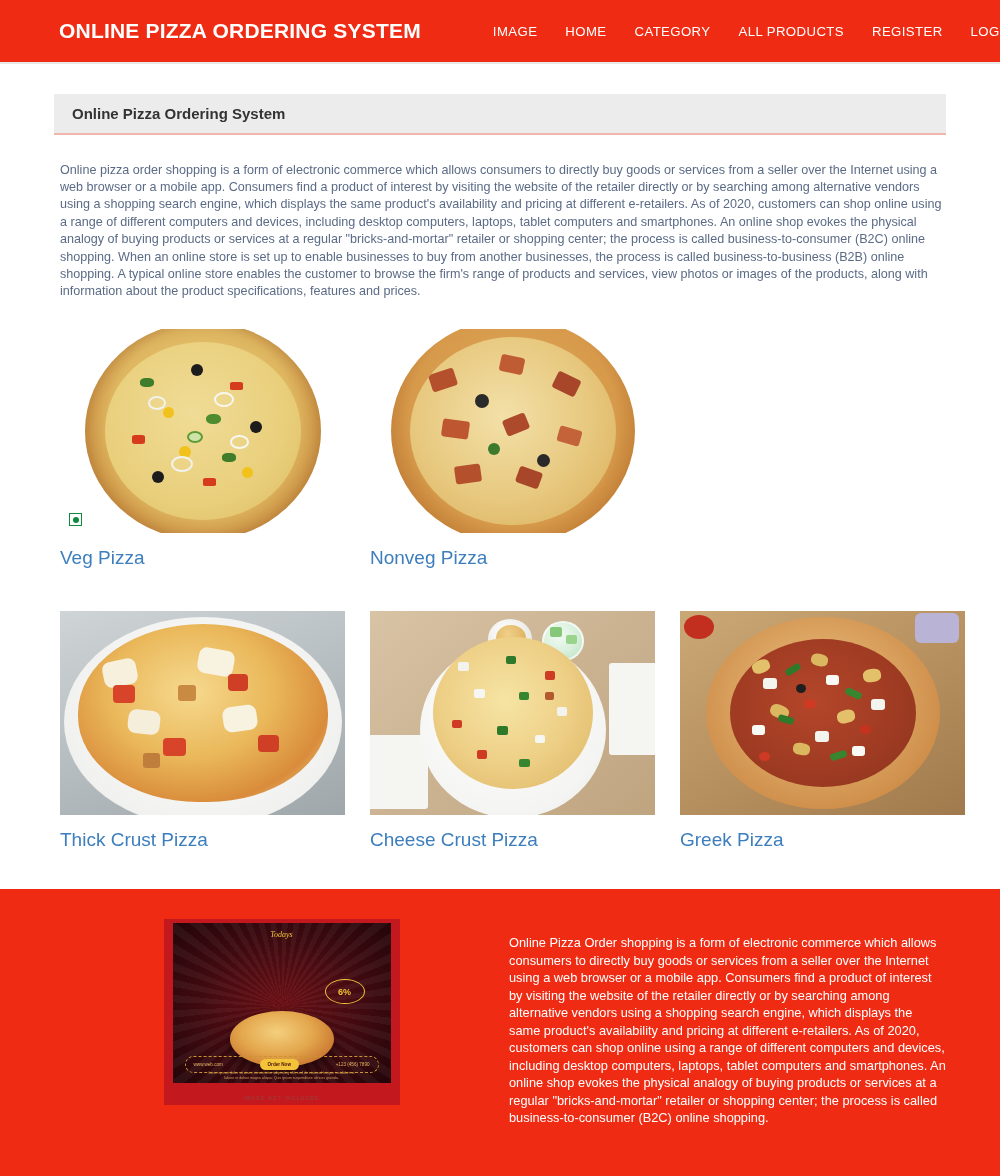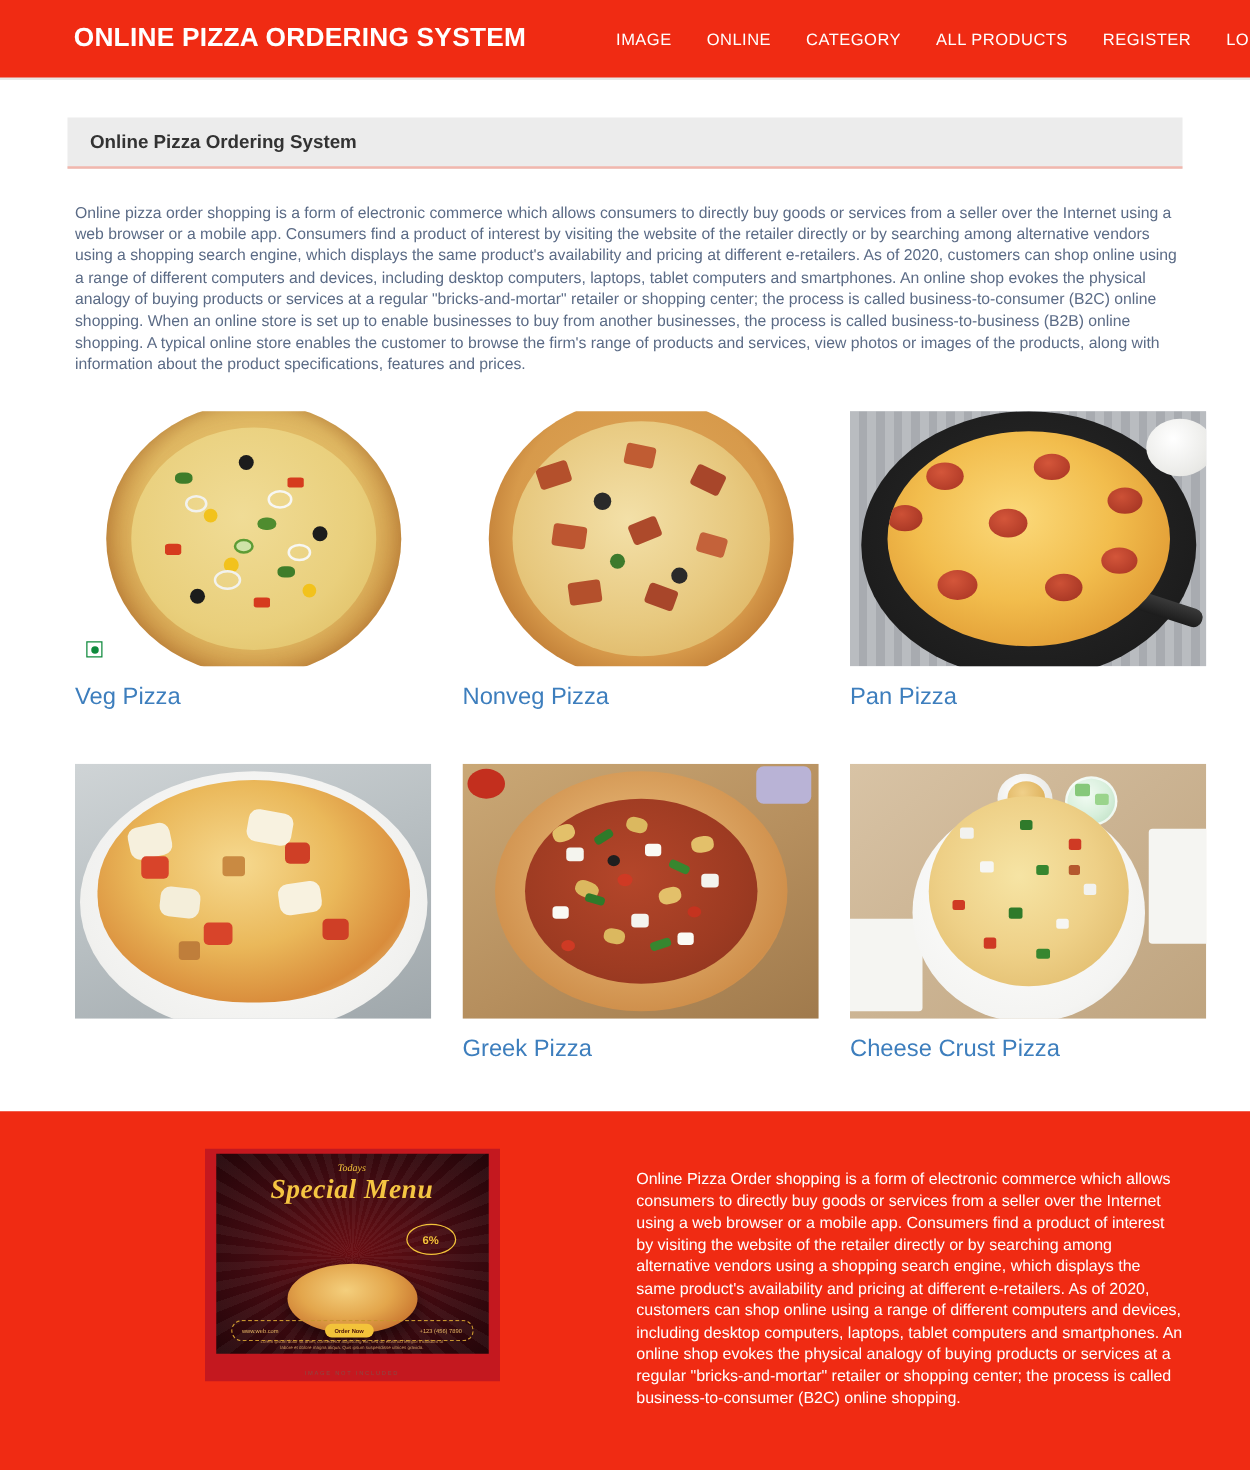--- a/index.html
+++ b/index.html
@@ -267,21 +267,21 @@
     color: #ffffff; font-size: 12.8px; line-height: 17.5px;
   }
 </style>
 </head>
 <body>
 
 <div class="navbar">
   <div class="brand">ONLINE PIZZA ORDERING SYSTEM</div>
   <nav class="nav-links">
     <a class="nav-link">IMAGE</a>
-    <a class="nav-link">ONLINE</a>
+    <a class="nav-link">HOME</a>
     <a class="nav-link">CATEGORY</a>
     <a class="nav-link">ALL PRODUCTS</a>
     <a class="nav-link">REGISTER</a>
     <a class="nav-link">LOGIN</a>
 
   </nav>
 </div>
 
 <div class="content">
   <div class="container">
@@ -341,39 +341,20 @@
               <span class="topping" style="left:52%;top:70%;width:24px;height:17px;background:#a8462a;border-radius:3px;transform:rotate(20deg)"></span>
               <span class="topping" style="left:32%;top:30%;width:14px;height:14px;background:#2a2a2a;border-radius:50%"></span>
               <span class="topping" style="left:62%;top:62%;width:13px;height:13px;background:#2a2a2a;border-radius:50%"></span>
               <span class="topping" style="left:38%;top:56%;width:12px;height:12px;background:#3d7a2c;border-radius:50%"></span>
             </div>
           </div>
         </div>
         <a class="card-label">Nonveg Pizza</a>
       </div>
 
-      <div class="card">
-        <div class="thumb">
-          <div class="pz pan-bg"></div>
-          <div class="disc pan-skillet"></div>
-          <div class="pan-handle"></div>
-          <div class="disc pan-cheese">
-            <span class="topping" style="left:14%;top:14%;width:30px;height:22px;background:radial-gradient(ellipse at 40% 35%,#d4563a,#a73322);"></span>
-            <span class="topping" style="left:52%;top:10%;width:29px;height:21px;background:radial-gradient(ellipse at 40% 35%,#d4563a,#a73322);"></span>
-            <span class="topping" style="left:78%;top:26%;width:28px;height:21px;background:radial-gradient(ellipse at 40% 35%,#cd5136,#9e3020);"></span>
-            <span class="topping" style="left:36%;top:36%;width:31px;height:23px;background:radial-gradient(ellipse at 40% 35%,#d4563a,#a73322);"></span>
-            <span class="topping" style="left:0%;top:34%;width:28px;height:21px;background:radial-gradient(ellipse at 40% 35%,#cd5136,#9e3020);"></span>
-            <span class="topping" style="left:76%;top:54%;width:29px;height:21px;background:radial-gradient(ellipse at 40% 35%,#d4563a,#a73322);"></span>
-            <span class="topping" style="left:18%;top:64%;width:32px;height:24px;background:radial-gradient(ellipse at 40% 35%,#d4563a,#a73322);"></span>
-            <span class="topping" style="left:56%;top:66%;width:30px;height:22px;background:radial-gradient(ellipse at 40% 35%,#cd5136,#9e3020);"></span>
-          </div>
-          <div class="bowl" style="right:-6px;top:6px;width:54px;height:46px;"></div>
-        </div>
-        <a class="card-label">Pan Pizza</a>
-      </div>
     </div>
 
     <div class="grid row2">
 
       <div class="card">
         <div class="thumb">
           <div class="pz tc-bg"></div>
           <div class="disc tc-plate"></div>
           <div class="disc tc-pizza">
             <span class="topping" style="left:10%;top:20%;width:34px;height:26px;background:#f6f0dd;border-radius:8px;transform:rotate(-12deg)"></span>
@@ -381,20 +362,50 @@
             <span class="topping" style="left:20%;top:48%;width:32px;height:24px;background:#f4eeda;border-radius:8px;transform:rotate(6deg)"></span>
             <span class="topping" style="left:58%;top:46%;width:34px;height:25px;background:#f8f2e0;border-radius:8px;transform:rotate(-8deg)"></span>
             <span class="topping" style="left:14%;top:34%;width:22px;height:18px;background:#d8442a;border-radius:4px"></span>
             <span class="topping" style="left:60%;top:28%;width:20px;height:17px;background:#cf3f26;border-radius:4px"></span>
             <span class="topping" style="left:34%;top:64%;width:23px;height:18px;background:#d8442a;border-radius:4px"></span>
             <span class="topping" style="left:72%;top:62%;width:21px;height:17px;background:#cf3f26;border-radius:4px"></span>
             <span class="topping" style="left:40%;top:34%;width:18px;height:16px;background:#c98a42;border-radius:3px"></span>
             <span class="topping" style="left:26%;top:72%;width:17px;height:15px;background:#bf7e3b;border-radius:3px"></span>
           </div>
         </div>
+        <a class="card-label">Thick Crust Pizza</a>
+      </div>
+
+      <div class="card">
+        <div class="thumb">
+          <div class="pz cc-bg"></div>
+          <div class="tray" style="left:-4px;bottom:6px;width:62px;height:74px;"></div>
+          <div class="tray" style="right:-6px;top:52px;width:52px;height:92px;"></div>
+          <div class="bowl" style="left:118px;top:8px;width:44px;height:40px;"></div>
+          <span class="topping" style="left:126px;top:14px;width:30px;height:26px;background:radial-gradient(circle at 40% 35%,#f0d08a,#d9a94f);border-radius:50%"></span>
+          <div class="glass" style="left:172px;top:10px;width:42px;height:40px;"></div>
+          <span class="topping" style="left:180px;top:16px;width:12px;height:10px;background:#86c87a;border-radius:2px"></span>
+          <span class="topping" style="left:196px;top:24px;width:11px;height:9px;background:#9ad48c;border-radius:2px"></span>
+          <div class="disc cc-plate"></div>
+          <div class="disc cc-pizza">
+            <span class="topping" style="left:16%;top:16%;width:11px;height:9px;background:#f2f2ef;border-radius:2px"></span>
+            <span class="topping" style="left:46%;top:12%;width:10px;height:8px;background:#2f7a2a;border-radius:2px"></span>
+            <span class="topping" style="left:70%;top:22%;width:10px;height:9px;background:#cf3a24;border-radius:2px"></span>
+            <span class="topping" style="left:26%;top:34%;width:11px;height:9px;background:#f6f6f3;border-radius:2px"></span>
+            <span class="topping" style="left:54%;top:36%;width:10px;height:8px;background:#37862f;border-radius:2px"></span>
+            <span class="topping" style="left:78%;top:46%;width:10px;height:9px;background:#f2f2ef;border-radius:2px"></span>
+            <span class="topping" style="left:12%;top:54%;width:10px;height:8px;background:#cf3a24;border-radius:2px"></span>
+            <span class="topping" style="left:40%;top:58%;width:11px;height:9px;background:#2f7a2a;border-radius:2px"></span>
+            <span class="topping" style="left:64%;top:64%;width:10px;height:8px;background:#f6f6f3;border-radius:2px"></span>
+            <span class="topping" style="left:28%;top:74%;width:10px;height:9px;background:#cf3a24;border-radius:2px"></span>
+            <span class="topping" style="left:54%;top:80%;width:11px;height:8px;background:#37862f;border-radius:2px"></span>
+            <span class="topping" style="left:70%;top:36%;width:9px;height:8px;background:#b4582e;border-radius:2px"></span>
+          </div>
+        </div>
+        <a class="card-label">Cheese Crust Pizza</a>
       </div>
 
       <div class="card">
         <div class="thumb">
           <div class="pz gk-bg"></div>
           <span class="topping" style="left:4px;top:4px;width:30px;height:24px;background:#c32f1e;border-radius:50%"></span>
           <span class="topping" style="right:6px;top:2px;width:44px;height:30px;background:#b9b3d6;border-radius:6px"></span>
           <div class="disc gk-pizza">
             <div class="disc gk-sauce">
               <span class="topping" style="left:12%;top:14%;width:18px;height:13px;background:#e3c06a;border-radius:40%;transform:rotate(-20deg)"></span>
@@ -415,61 +426,31 @@
               <span class="topping" style="left:54%;top:76%;width:17px;height:7px;background:#37862f;border-radius:3px;transform:rotate(-18deg)"></span>
               <span class="topping" style="left:40%;top:40%;width:12px;height:10px;background:#cf3a24;border-radius:50%"></span>
               <span class="topping" style="left:70%;top:58%;width:11px;height:9px;background:#c5331f;border-radius:50%"></span>
               <span class="topping" style="left:16%;top:76%;width:11px;height:9px;background:#cf3a24;border-radius:50%"></span>
               <span class="topping" style="left:36%;top:30%;width:10px;height:9px;background:#1f1f1f;border-radius:50%"></span>
             </div>
           </div>
         </div>
         <a class="card-label">Greek Pizza</a>
       </div>
-
-      <div class="card">
-        <div class="thumb">
-          <div class="pz cc-bg"></div>
-          <div class="tray" style="left:-4px;bottom:6px;width:62px;height:74px;"></div>
-          <div class="tray" style="right:-6px;top:52px;width:52px;height:92px;"></div>
-          <div class="bowl" style="left:118px;top:8px;width:44px;height:40px;"></div>
-          <span class="topping" style="left:126px;top:14px;width:30px;height:26px;background:radial-gradient(circle at 40% 35%,#f0d08a,#d9a94f);border-radius:50%"></span>
-          <div class="glass" style="left:172px;top:10px;width:42px;height:40px;"></div>
-          <span class="topping" style="left:180px;top:16px;width:12px;height:10px;background:#86c87a;border-radius:2px"></span>
-          <span class="topping" style="left:196px;top:24px;width:11px;height:9px;background:#9ad48c;border-radius:2px"></span>
-          <div class="disc cc-plate"></div>
-          <div class="disc cc-pizza">
-            <span class="topping" style="left:16%;top:16%;width:11px;height:9px;background:#f2f2ef;border-radius:2px"></span>
-            <span class="topping" style="left:46%;top:12%;width:10px;height:8px;background:#2f7a2a;border-radius:2px"></span>
-            <span class="topping" style="left:70%;top:22%;width:10px;height:9px;background:#cf3a24;border-radius:2px"></span>
-            <span class="topping" style="left:26%;top:34%;width:11px;height:9px;background:#f6f6f3;border-radius:2px"></span>
-            <span class="topping" style="left:54%;top:36%;width:10px;height:8px;background:#37862f;border-radius:2px"></span>
-            <span class="topping" style="left:78%;top:46%;width:10px;height:9px;background:#f2f2ef;border-radius:2px"></span>
-            <span class="topping" style="left:12%;top:54%;width:10px;height:8px;background:#cf3a24;border-radius:2px"></span>
-            <span class="topping" style="left:40%;top:58%;width:11px;height:9px;background:#2f7a2a;border-radius:2px"></span>
-            <span class="topping" style="left:64%;top:64%;width:10px;height:8px;background:#f6f6f3;border-radius:2px"></span>
-            <span class="topping" style="left:28%;top:74%;width:10px;height:9px;background:#cf3a24;border-radius:2px"></span>
-            <span class="topping" style="left:54%;top:80%;width:11px;height:8px;background:#37862f;border-radius:2px"></span>
-            <span class="topping" style="left:70%;top:36%;width:9px;height:8px;background:#b4582e;border-radius:2px"></span>
-          </div>
-        </div>
-        <a class="card-label">Cheese Crust Pizza</a>
-      </div>
     </div>
 
   </div>
 </div>
 
 <div class="about">
   <div class="about-inner">
     <div class="poster-wrap">
       <div class="poster">
         <div class="poster-in">
           <div class="p-todays">Todays</div>
-          <div class="p-special">Special Menu</div>
           <div class="p-badge">6%</div>
           <div class="p-pizza"></div>
           <div class="p-lorem">Lorem ipsum dolor sit amet, consectetur adipiscing elit, sed do eiusmod tempor incididunt ut labore et dolore magna aliqua. Quis ipsum suspendisse ultrices gravida.</div>
           <div class="p-bar">
             <span class="p-site">www.web.com</span>
             <span class="p-order">Order Now</span>
             <span class="p-phone">+123 (456) 7890</span>
           </div>
         </div>
         <div class="p-note">IMAGE NOT INCLUDED</div>

